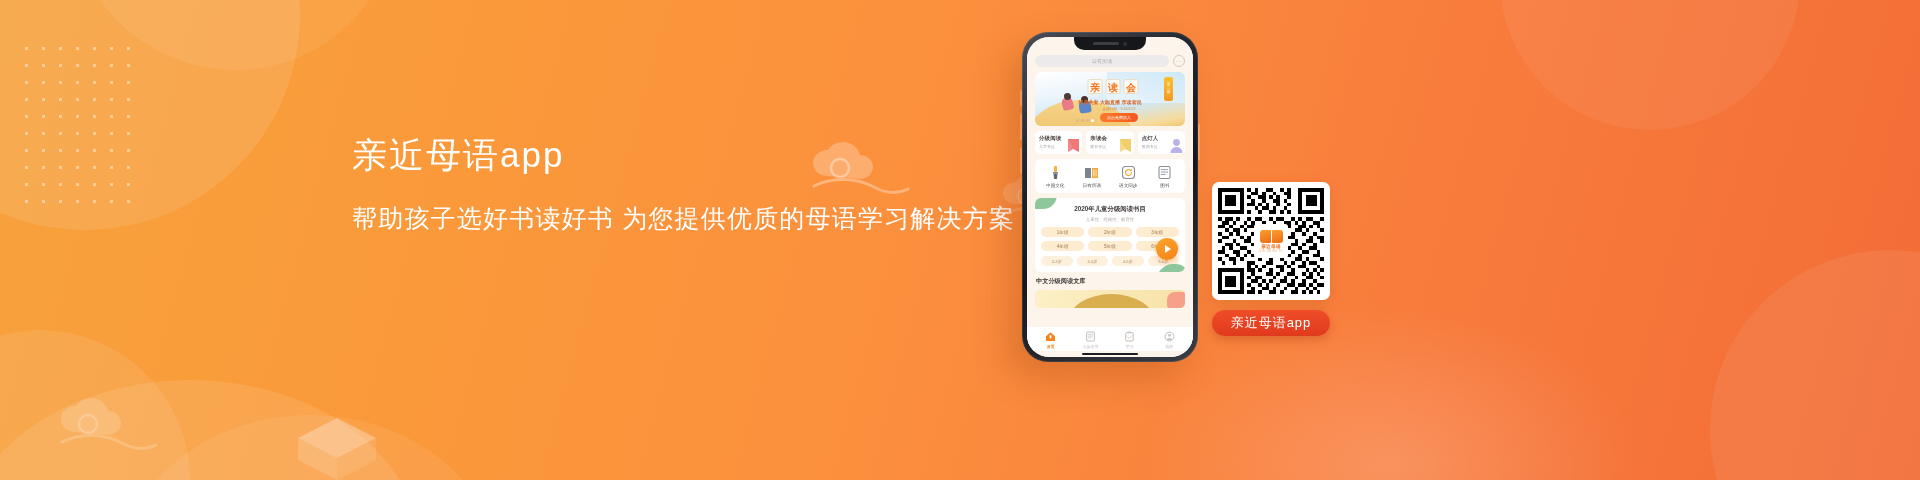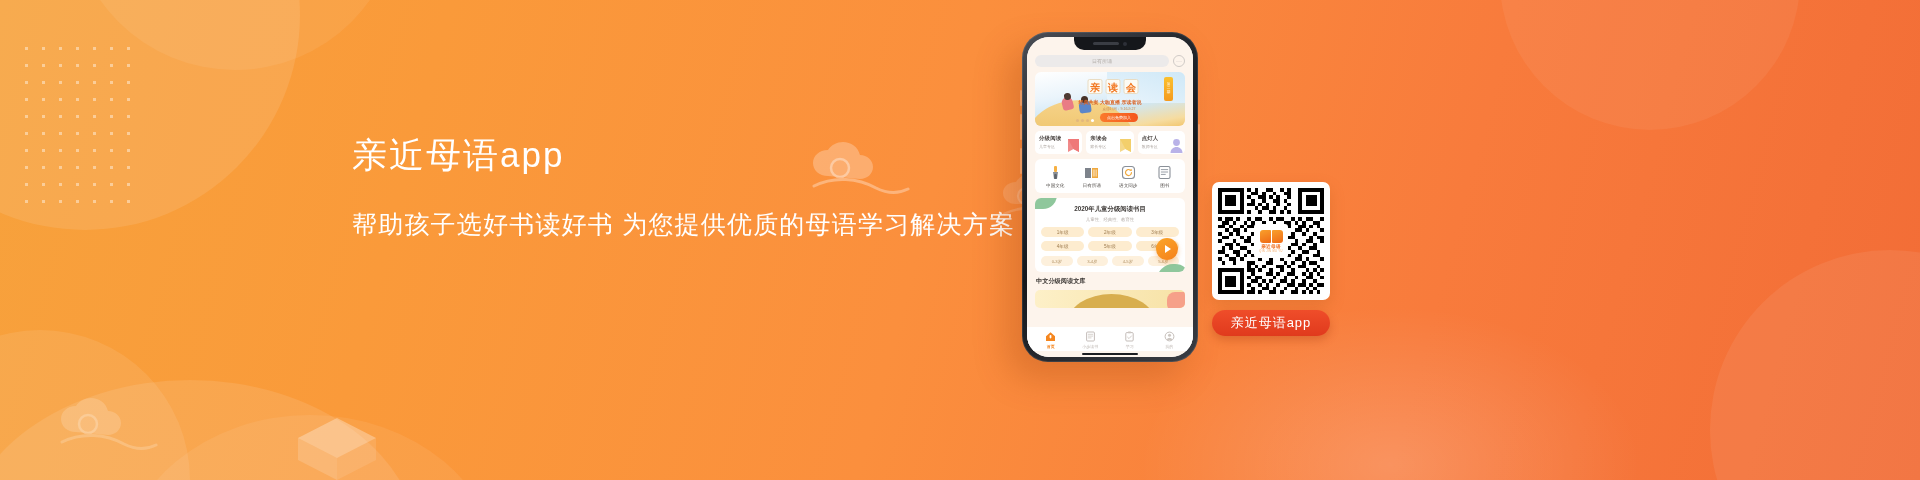--- a/index.html
+++ b/index.html
@@ -111,21 +111,21 @@
   }
   .subtitle {
     margin-top: 40px;
     font-size: 35px;
     font-weight: 400;
     letter-spacing: 2px;
     line-height: 1.3;
     color: #ffffff;
   }
   .tagline {
-    margin-top: 30px;
+    margin-top: 24px;
     font-size: 25px;
     font-weight: 400;
     letter-spacing: 1.2px;
     line-height: 1.35;
     color: #ffffff;
     white-space: nowrap;
   }
 
   
   .phone {

